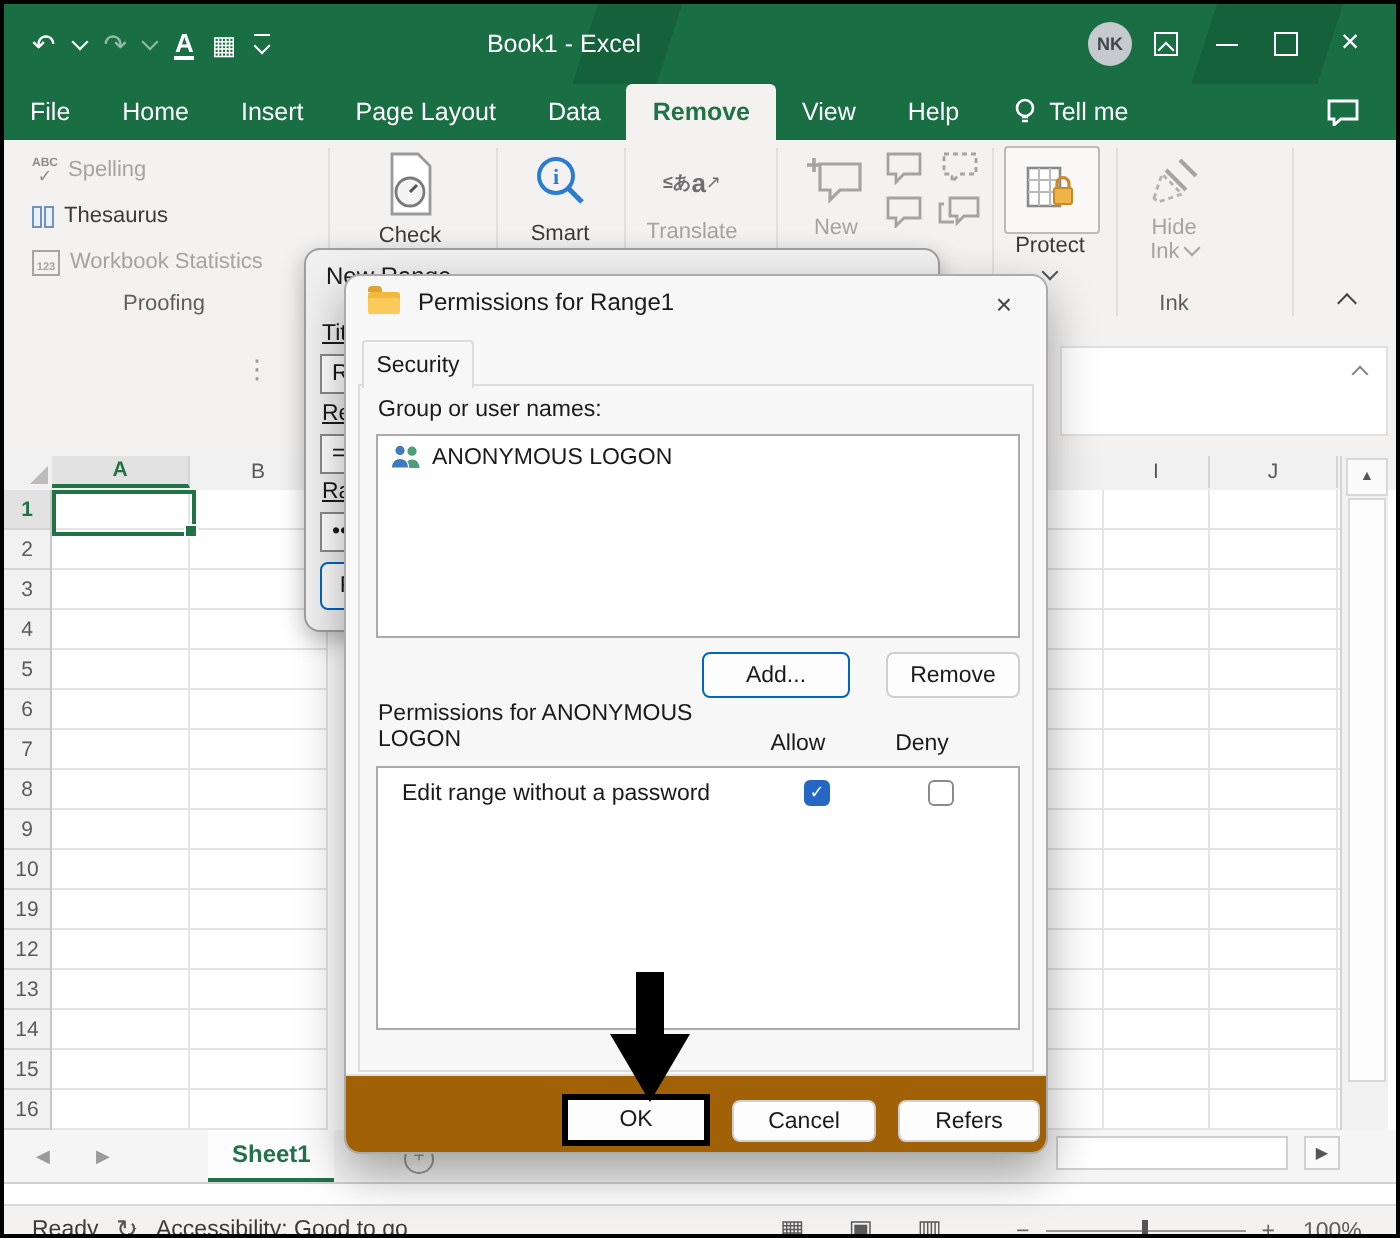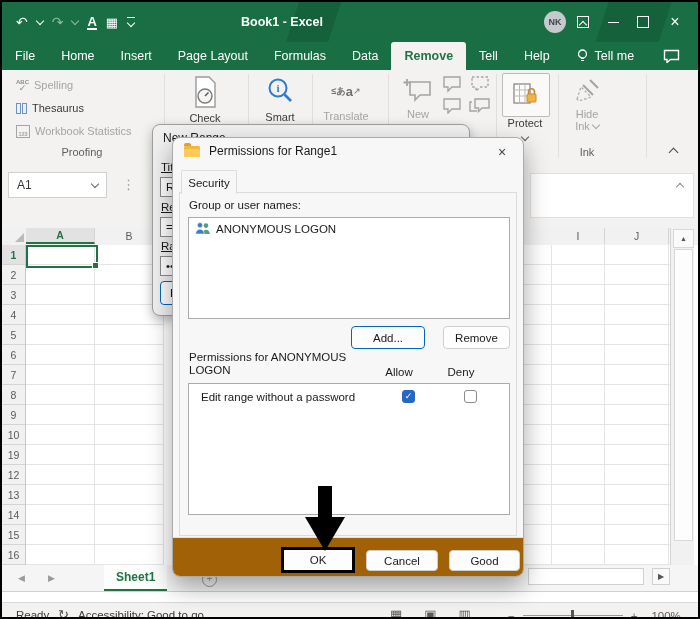--- a/index.html
+++ b/index.html
@@ -11,21 +11,21 @@
     -webkit-font-smoothing:antialiased;
   }
   
   .titlebar{left:0;top:0;width:696px;height:40px;background:#1A6E44;overflow:hidden;}
   .tb-art{position:absolute;background:rgba(0,40,20,.18);transform:rotate(18deg);}
   .qat{position:absolute;left:14px;top:0;height:40px;display:flex;align-items:center;gap:9px;color:#fff;}
   .qat .dim{color:#8FBCA4;}
   .chev{display:inline-block;width:5px;height:5px;border-right:1.4px solid currentColor;border-bottom:1.4px solid currentColor;transform:rotate(45deg);margin-bottom:2px;}
   .chev.up{transform:rotate(-135deg);margin-bottom:-2px;}
   .u-a{font-weight:bold;font-size:13px;border-bottom:2px solid #fff;line-height:13px;}
-  .tb-title{position:absolute;left:200px;top:0;width:160px;height:40px;display:flex;align-items:center;justify-content:center;color:#fff;font-size:12.5px;font-weight:bold;}
+  .tb-title{position:absolute;left:200px;top:0;width:160px;height:40px;display:flex;align-items:center;justify-content:center;color:#fff;font-size:12.5px;}
   .tb-account{position:absolute;right:162px;top:0;height:40px;display:flex;align-items:center;color:#fff;font-size:11.5px;letter-spacing:.2px;}
   .avatar{position:absolute;right:132px;top:9px;width:22px;height:22px;border-radius:50%;background:#C6C9CD;color:#41464B;font-size:9px;font-weight:bold;display:flex;align-items:center;justify-content:center;}
   .winbtn{position:absolute;top:0;height:40px;width:30px;display:flex;align-items:center;justify-content:center;color:#fff;}
   .box-icon{width:12px;height:12px;border:1.5px solid #fff;box-sizing:border-box;display:flex;align-items:center;justify-content:center;}
   
   .tabrow{left:0;top:40px;width:696px;height:28px;background:#1A6E44;display:flex;align-items:stretch;color:#fff;font-size:12.5px;}
   .tabrow .tab{padding:0 13px;display:flex;align-items:center;cursor:default;}
   .tabrow .tab.active{background:#F3F2F1;color:#217346;border-radius:3px 3px 0 0;font-weight:bold;}
   .tellme{display:flex;align-items:center;gap:7px;padding:0 10px;margin-left:4px;}
   .tabrow .bubble-right{margin-left:auto;margin-right:18px;display:flex;align-items:center;}
@@ -141,24 +141,23 @@
       </div>
     <div class="winbtn" style="right:8px;font-size:16px;">×</div>
   </div>
 
   <div class="abs tabrow">
     <div style="display:flex;">
         <div class="tab">File</div>
         <div class="tab">Home</div>
         <div class="tab">Insert</div>
         <div class="tab">Page Layout</div>
-        <div class="tab">Formulas</div>
         <div class="tab">Data</div>
         <div class="tab active">Remove</div>
-        <div class="tab">Tell</div>
+        <div class="tab">View</div>
         <div class="tab">Help</div>
       </div>
     <div class="tellme">
       <svg width="11" height="15" viewBox="0 0 11 15">
           <circle cx="5.5" cy="5" r="4" fill="none" stroke="#fff" stroke-width="1.3"></circle>
           <path d="M4 9.5h3M4 11.5h3" stroke="#fff" stroke-width="1.2"></path>
         </svg>
       <span>Tell me</span>
     </div>
     <div class="bubble-right">
@@ -264,24 +263,20 @@
       </svg>
       <div class="lbl gray" style="line-height:12px;"><span>Hide</span><br><span>Ink</span> <i class="chev" style="color:#A6A4A2;"></i></div>
     </div>
     <div class="grouplabel" style="left:552px;width:66px;">Ink</div>
 
     <div class="rsep" style="left:644px;"></div>
     <div class="abs" style="left:668px;top:74px;color:#444;"><i class="chev up" style="width:6px;height:6px;"></i></div>
   </div>
 
   <div class="abs fstrip">
-    <div class="namebox">
-      <span>A1</span>
-      <i class="chev"></i>
-    </div>
     <div class="fdots">⋮</div>
     <div class="fbar-right">
       <i class="chev up" style="position:absolute;right:10px;top:10px;color:#888;"></i>
     </div>
   </div>
 
   <div class="abs colhdr">
     <div class="corner"></div>
     <div>
         <div class="hdrcell sel" style="left: 24px; width: 69px;">A</div>
@@ -419,21 +414,21 @@
     </div>
 
     <div class="dfooter">
       <div class="okbtn">
           <span>OK</span>
         </div>
       <div class="wbtn" style="left:193px;top:12px;width:72px;height:21px;">
           <span>Cancel</span>
         </div>
       <div class="wbtn" style="left:276px;top:12px;width:71px;height:21px;">
-          <span>Good</span>
+          <span>Refers</span>
         </div>
     </div>
   </div>
 
   <svg class="arrow-annot" viewBox="0 0 42 66">
     <polygon points="14,0 28,0 28,31 41,31 21,65 1,31 14,31" fill="#000"></polygon>
   </svg>
 
 </div>
 

